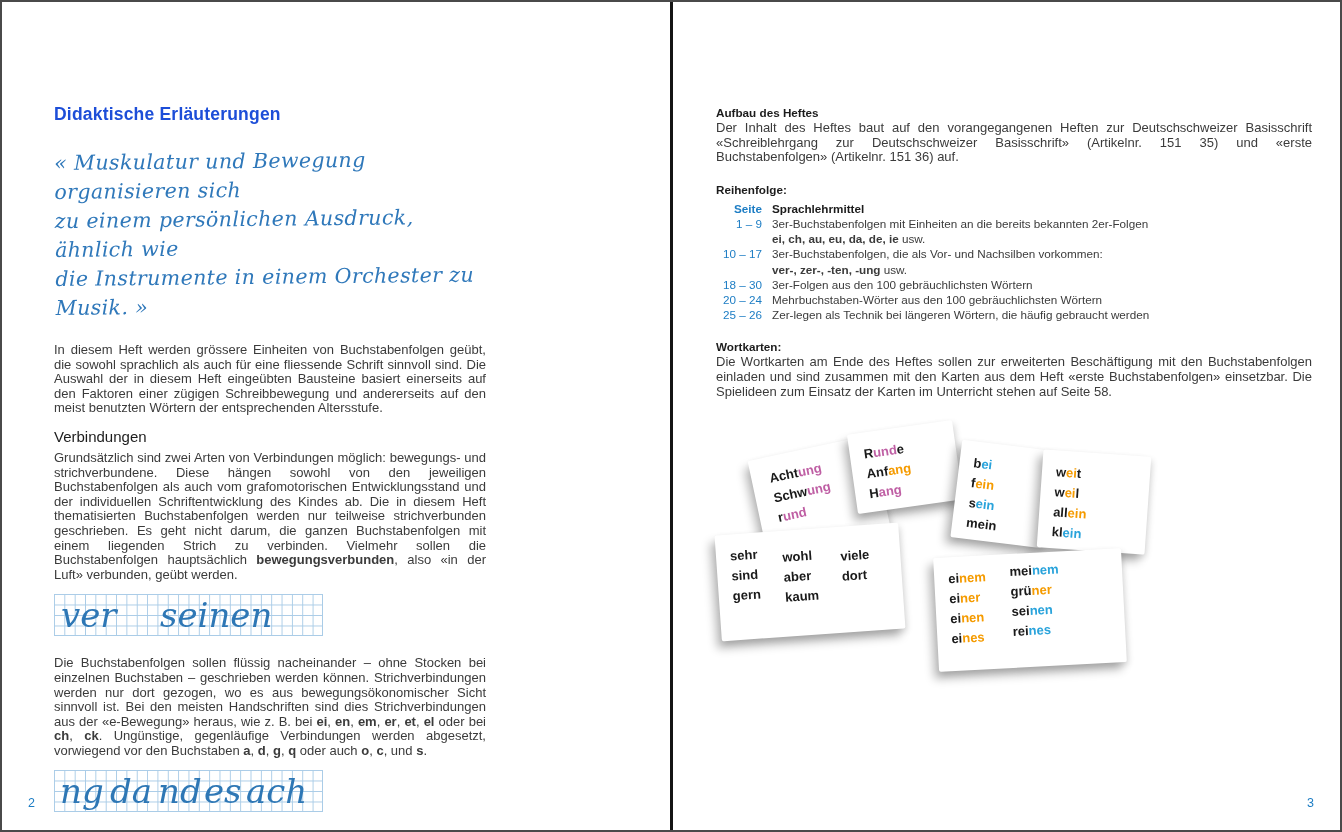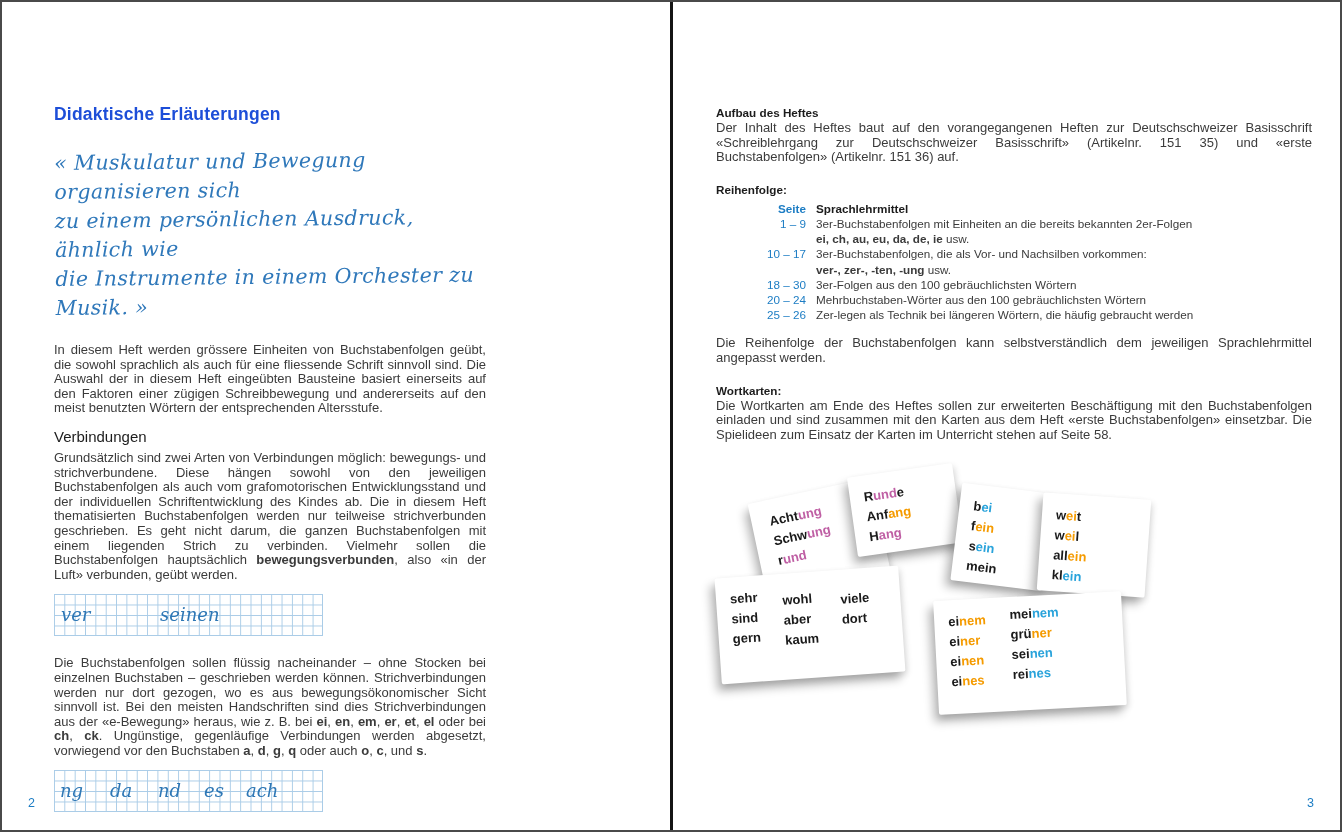--- a/index.html
+++ b/index.html
@@ -21,29 +21,29 @@
 
   .body { font-size: 13px; line-height: 14.6px; color: #3b3b3b; text-align: justify; margin-bottom: 12px; }
   .subhead { font-size: 15px; font-weight: normal; color: #1c1c1c; margin: 6px 0 6px; }
 
   .grid-sample { position: relative; width: 269px; height: 42px; margin: 8px 0 20px;
     background-image: linear-gradient(#aacce7 1px, transparent 1px),
                       linear-gradient(90deg, #aacce7 1px, transparent 1px);
     background-size: 10.35px 10.5px;
     border-right: 1px solid #aacce7; border-bottom: 1px solid #aacce7; }
   .hw { position: absolute; bottom: 1px; font-family: "DejaVu Serif", serif; font-style: italic;
-        color: #2e77b5; font-size: 18px; line-height: 38px; white-space: nowrap; }
+        color: #2e77b5; font-size: 34px; line-height: 38px; white-space: nowrap; }
 
   .rheading { font-size: 11.7px; font-weight: bold; color: #1c1c1c; margin-bottom: 2px; }
   .mt18 { margin-top: 18px; }
   .mb18 { margin-bottom: 18px; }
 
   .toc { margin: 5px 0 14px; }
   .toc-row { display: flex; font-size: 11.7px; line-height: 15.2px; color: #3b3b3b; }
-  .toc-pages { flex: 0 0 46px; text-align: right; color: #1d7dc4; white-space: nowrap; margin-left: 44px; }
+  .toc-pages { flex: 0 0 46px; text-align: right; color: #1d7dc4; white-space: nowrap; }
   .toc-head .toc-pages { font-weight: bold; }
   .toc-desc { margin-left: 10px; }
   .toc-head .toc-desc { font-weight: bold; color: #1c1c1c; }
 
   .collage { position: relative; height: 272px; margin-top: 26px; }
   .card { position: absolute; background: #ffffff; border-radius: 2px; padding: 12px 14px;
           color: #1a1a1a; font-size: 13px; font-weight: bold;
           box-shadow: -5px 7px 10px rgba(0,0,0,0.28), 2px 3px 6px rgba(0,0,0,0.12); }
   .card .cw { line-height: 20px; white-space: nowrap; }
   .card .cols { display: flex; gap: 24px; }
@@ -131,21 +131,20 @@
       <div class="toc-row">
         <div class="toc-pages">20 – 24</div>
         <div class="toc-desc">Mehrbuchstaben-Wörter aus den 100 gebräuchlichsten Wörtern</div>
       </div>
       <div class="toc-row">
         <div class="toc-pages">25 – 26</div>
         <div class="toc-desc">Zer-legen als Technik bei längeren Wörtern, die häufig gebraucht werden</div>
       </div>
     </div>
 
-    <p class="body mb18">Die Reihenfolge der Buchstabenfolgen kann selbstverständlich dem jeweiligen Sprachlehrmittel angepasst werden.</p>
 
     <div class="rheading mt18">Wortkarten:</div>
     <p class="body">Die Wortkarten am Ende des Heftes sollen zur erweiterten Beschäftigung mit den Buchstabenfolgen einladen und sind zusammen mit den Karten aus dem Heft «erste Buchstabenfolgen» einsetzbar. Die Spielideen zum Einsatz der Karten im Unterricht stehen auf Seite 58.</p>
 
     <div class="collage">
 
       <div class="card card-achtung">
         <div class="cw"><span>Acht</span><span style="color: rgb(191, 95, 164);">ung</span></div>
         <div class="cw"><span>Schw</span><span style="color: rgb(191, 95, 164);">ung</span></div>
         <div class="cw"><span>r</span><span style="color: rgb(191, 95, 164);">und</span></div>

